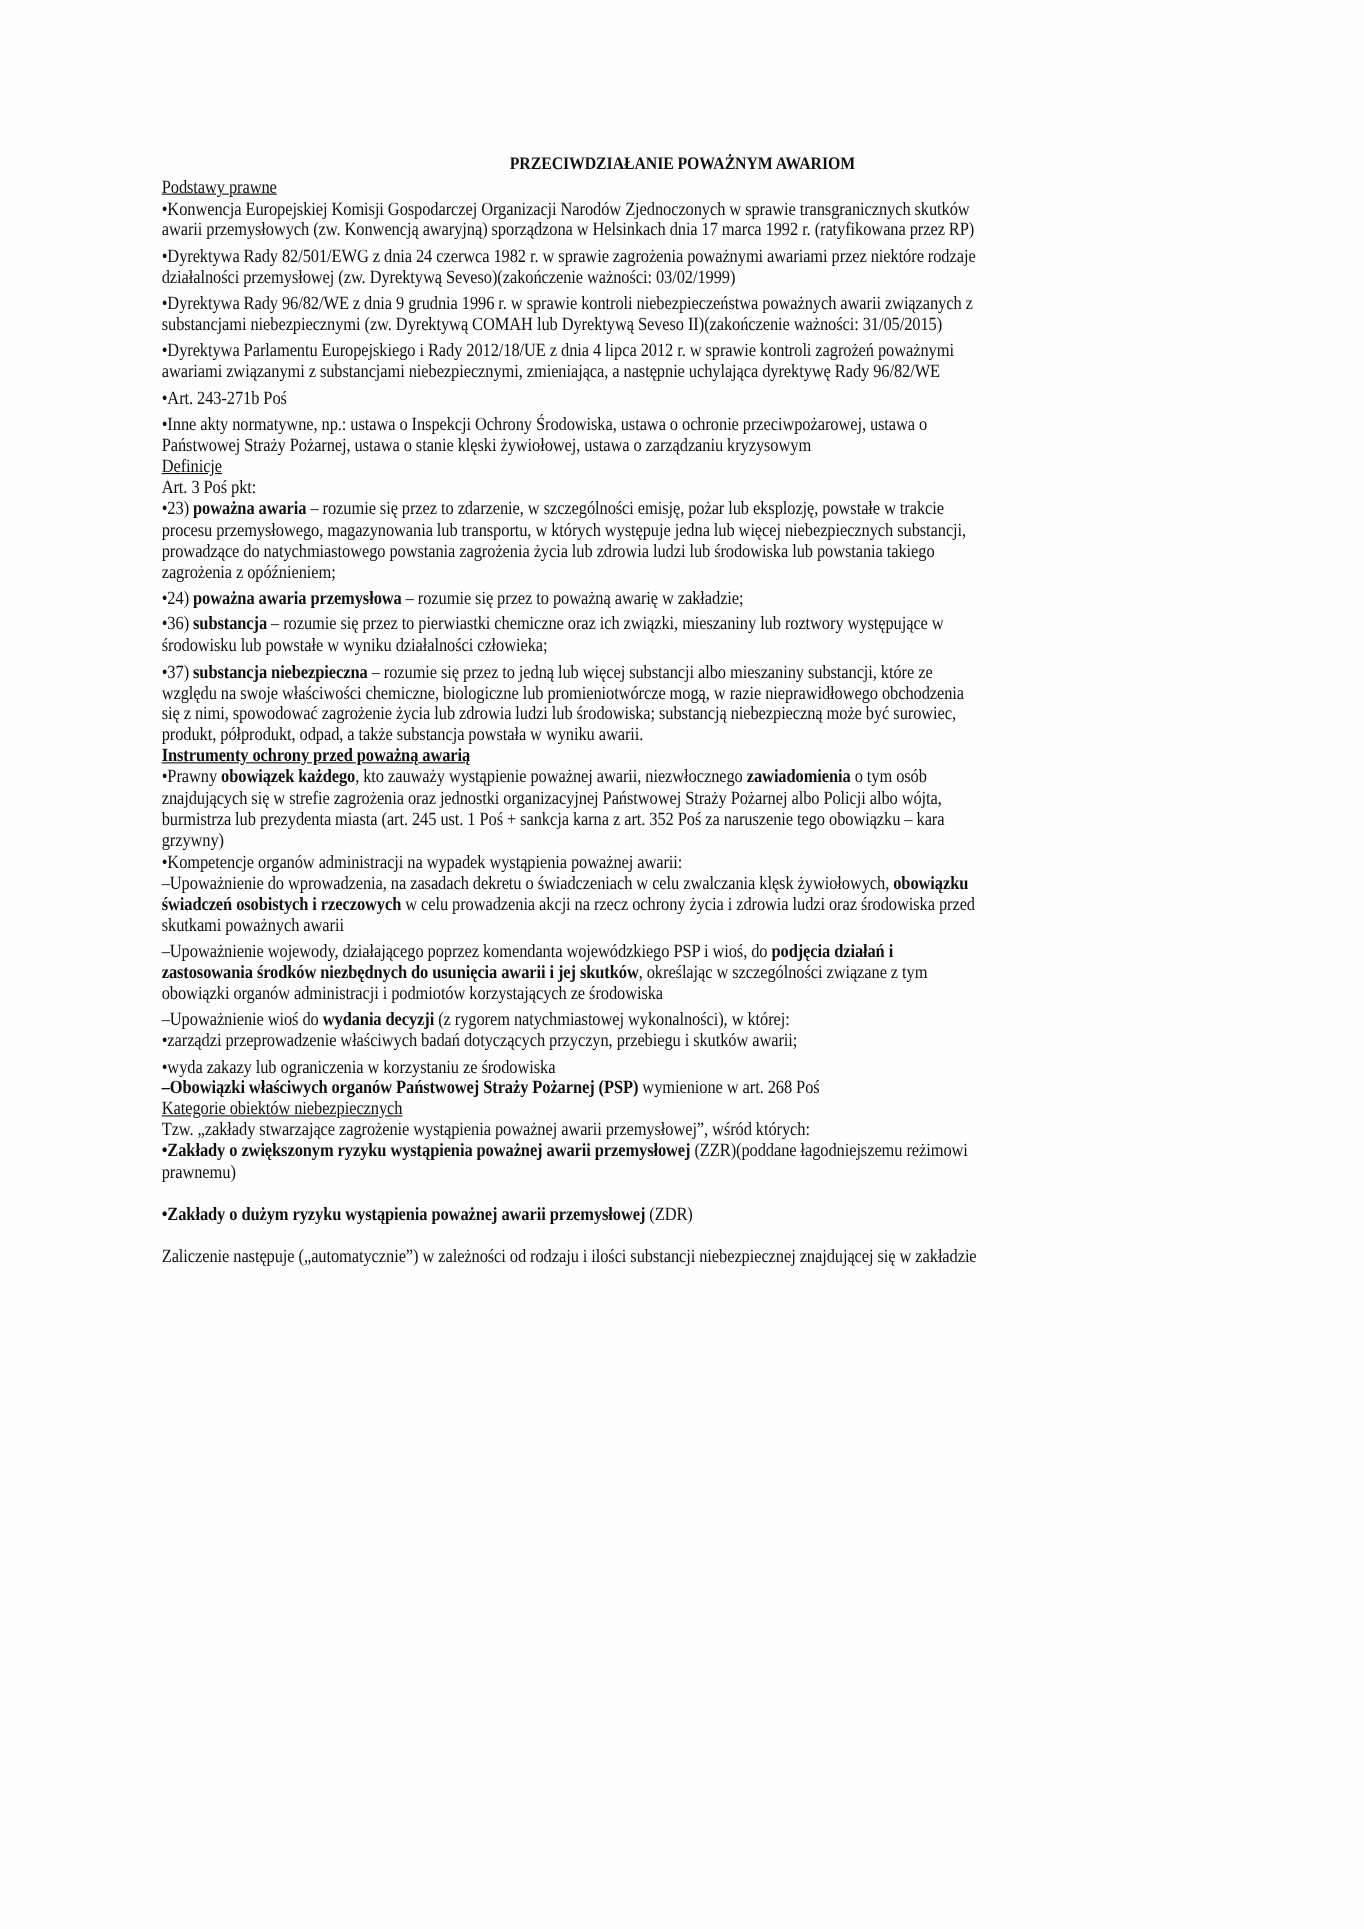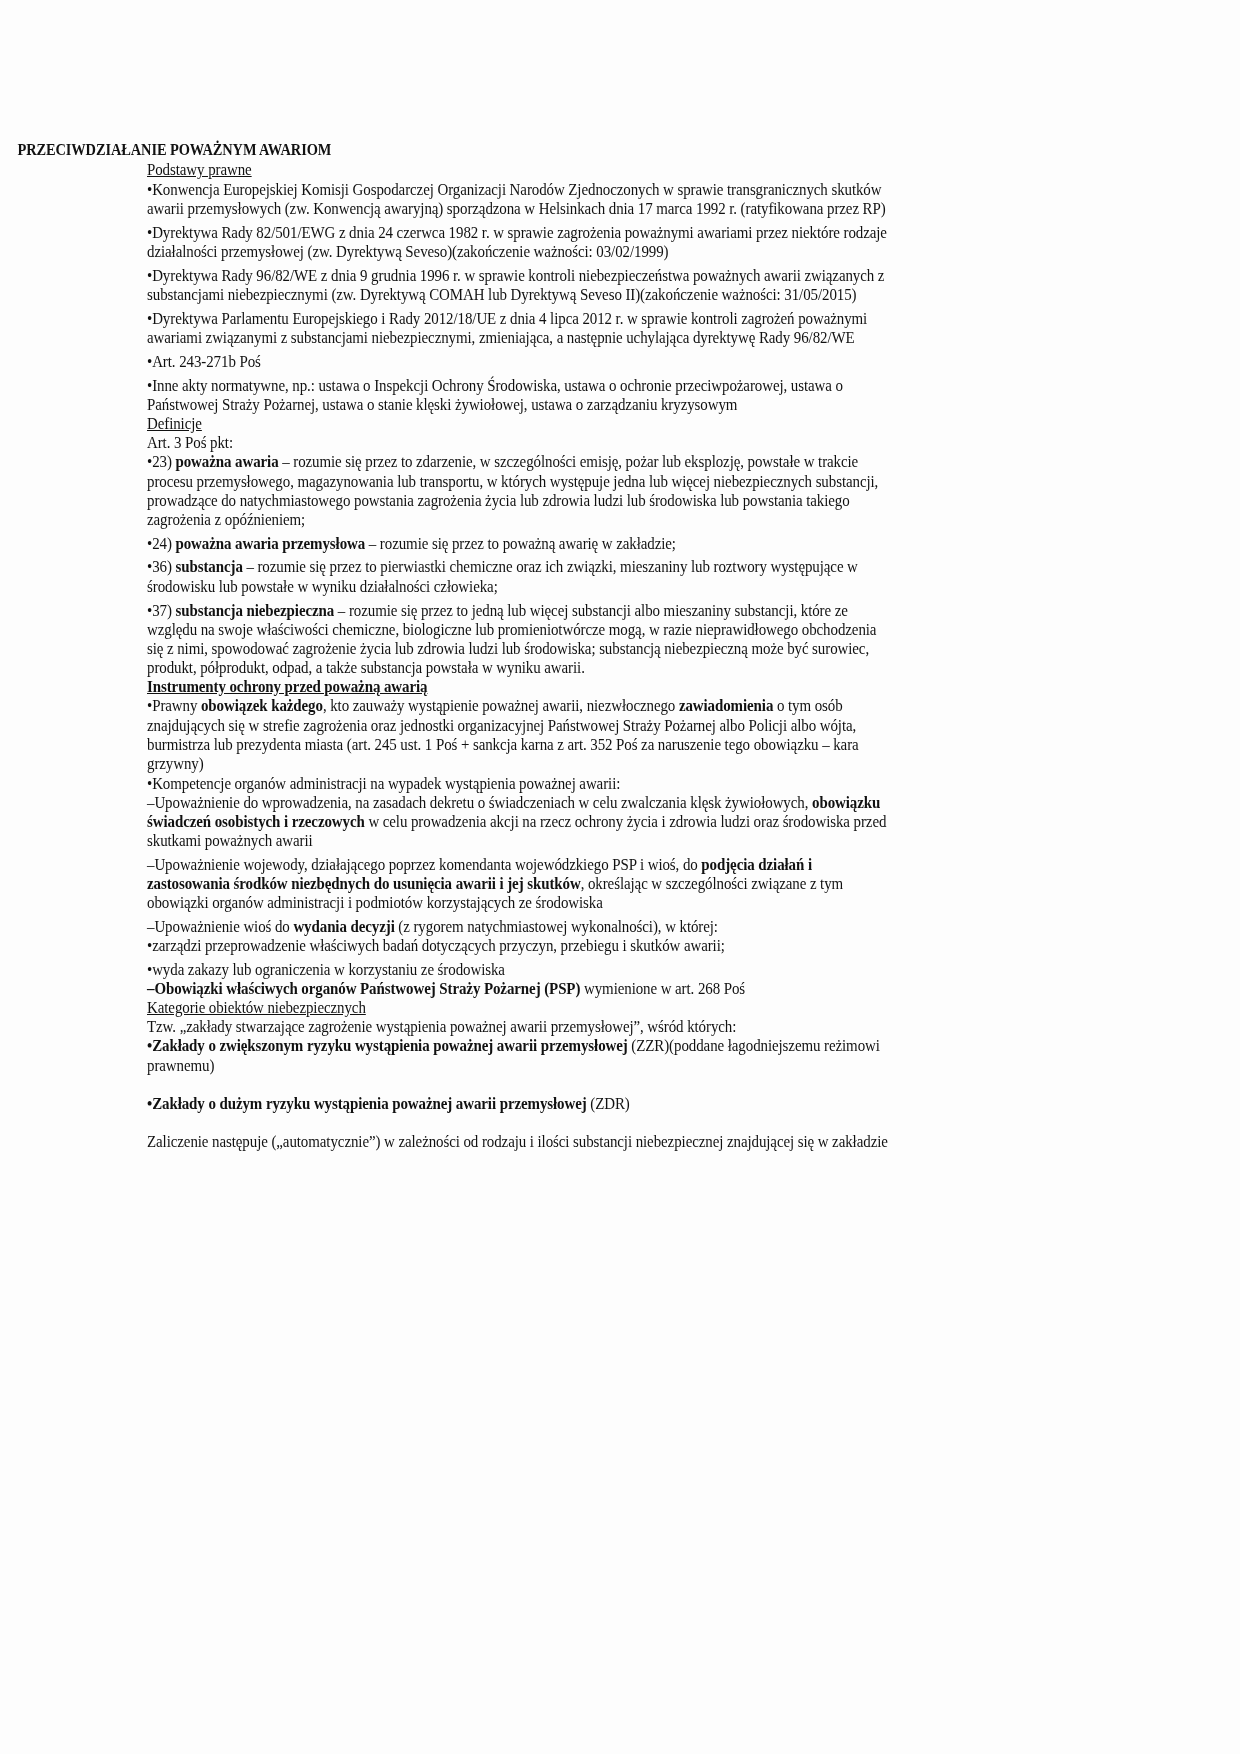--- a/index.html
+++ b/index.html
@@ -5,21 +5,21 @@
     html, body { margin: 0; padding: 0; background: #fdfdfd; }
     body { width: 1240px; height: 1754px; position: relative; overflow: hidden; }
     .page { position: absolute; left: 0; top: 0; width: 1240px; height: 1754px; background: #fdfdfd; }
     .ln {
       position: absolute; left: 147px; white-space: nowrap;
       font-family: "Liberation Serif", "DejaVu Serif", serif;
       font-size: 17px; line-height: 20px; color: #111;
       transform-origin: 0 0; transform: scaleX(0.88);
       letter-spacing: -0.1px;
     }
-    .title { left: 0; width: 1240px; transform: none; font-weight: bold; font-size: 16px; }
+    .title { left: 0; width: 1240px; text-align: center; transform: none; font-weight: bold; font-size: 16px; }
     .title span { display: inline-block; transform: scaleX(0.9); }
     .u { text-decoration: underline; }
     b { font-weight: bold; }
   </style>
 </head>
 <body>
 
 <div class="page">
 
   <div class="ln title" style="top:140px;"><span>PRZECIWDZIAŁANIE POWAŻNYM AWARIOM</span></div>

